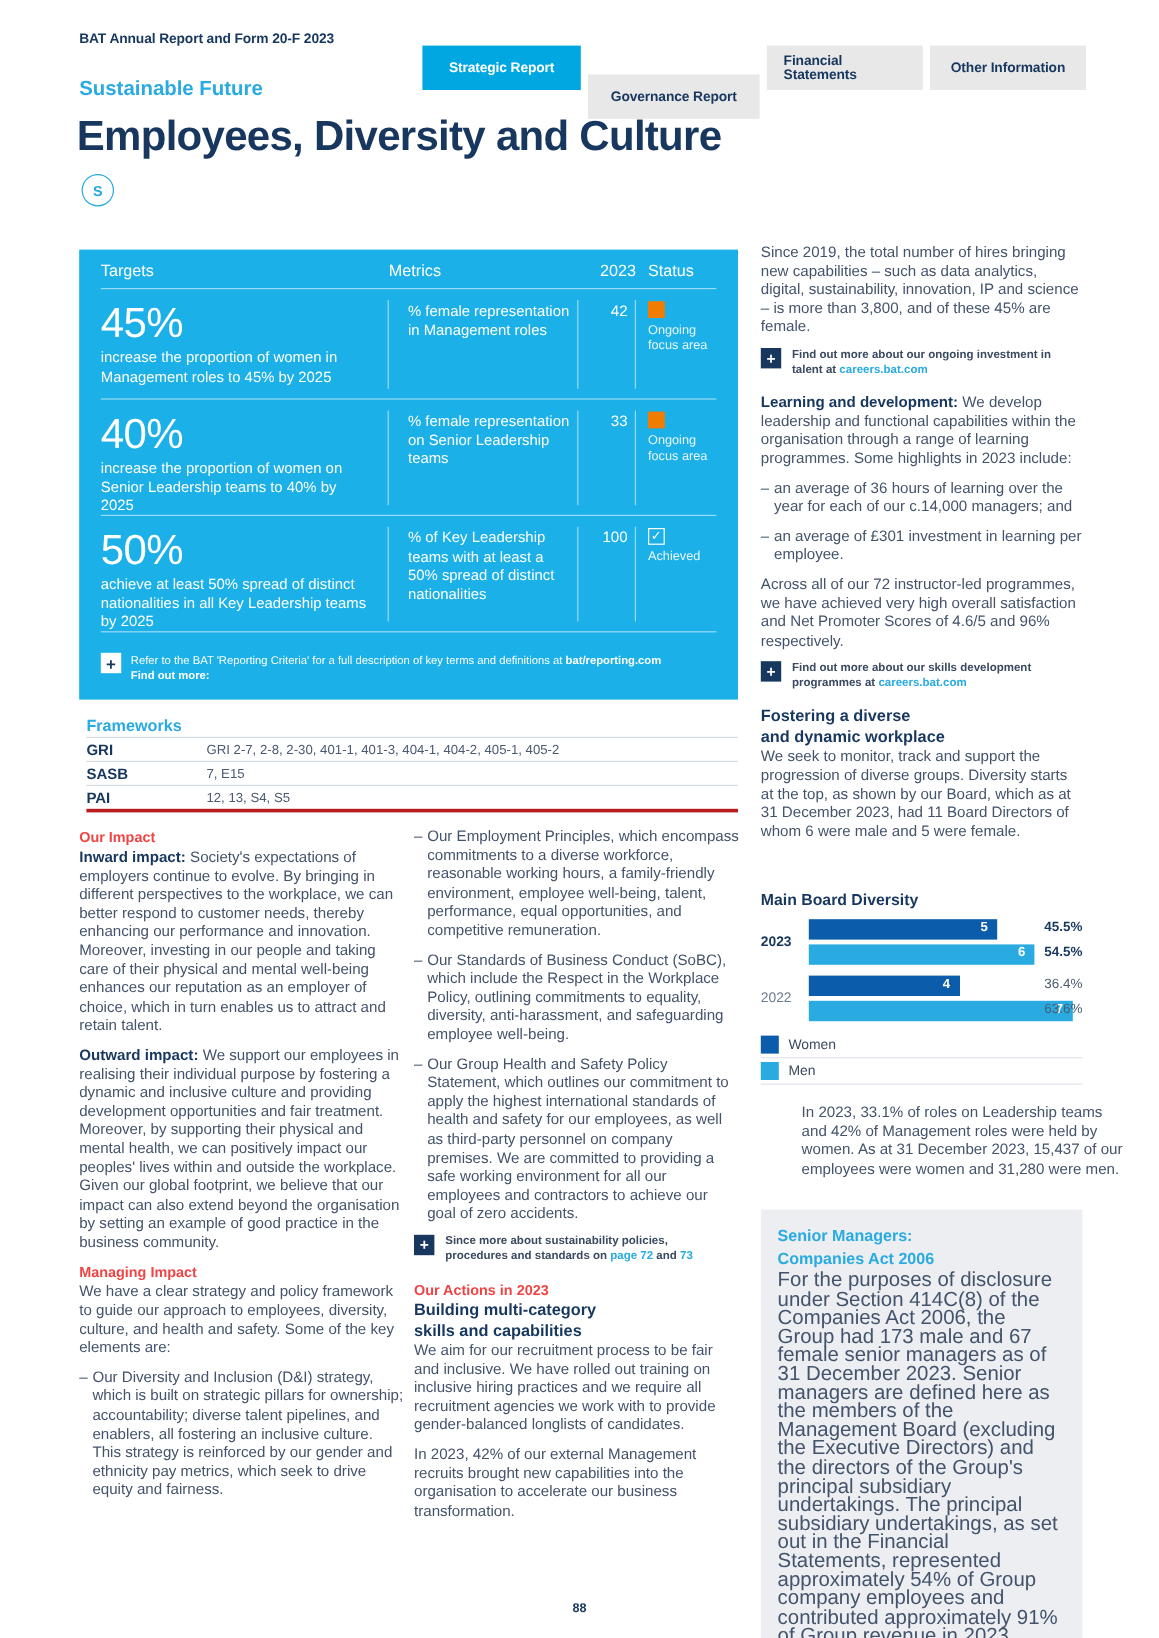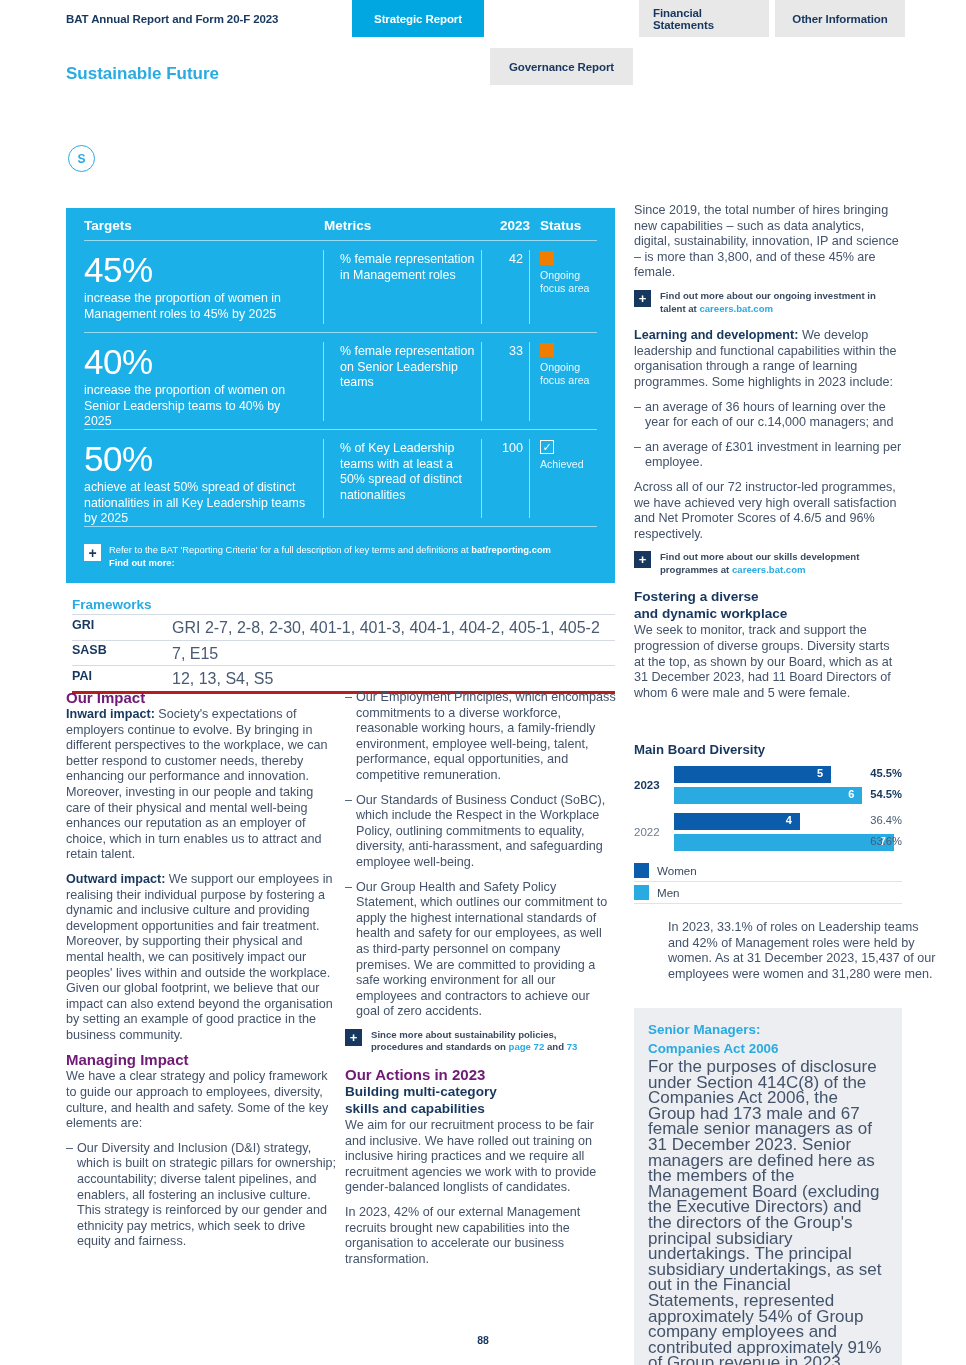--- a/index.html
+++ b/index.html
@@ -8,26 +8,26 @@
     width: 966px; height: 1365px;
     background: #ffffff;
     font-family: "Liberation Sans", sans-serif;
     color: #1f3864;
     position: relative;
     overflow: hidden;
   }
   .page { position:relative; width:966px; height:1365px; }
 
   
-  .topbar { position:absolute; left:0; top:0; width:966px; height:37px;padding-left:19px; }
+  .topbar { position:absolute; left:0; top:14px; width:966px; height:37px;padding-left:19px; }
   .brandline {
     position:absolute; left:66px; top:13px;
     font-size:11.5px; font-weight:bold; color:#17375e; letter-spacing:-0.1px;
   }
-  .tabs { position:absolute; left:352px; top:0px; display:flex; gap:6px; }
+  .tabs { position:absolute; left:352px; top:0px; display:flex; gap:6px;align-items:center; }
   .tab {
     height:37px; display:flex; align-items:center; justify-content:center;
     font-size:11.5px; font-weight:bold; background:#e8e8e8; color:#17375e;
     padding:0 14px; letter-spacing:-0.1px;
   }
   .tab.active { background:#00a7e1; color:#ffffff; }
   .tab.t1{width:132px;} .tab.t2{width:143px;margin-top:48px;} .tab.t3{width:130px;} .tab.t4{width:130px;}
 
   
   .eyebrow { position:absolute; left:66px; top:64px; font-size:17px; font-weight:bold; color:#29abe2; }
@@ -37,21 +37,21 @@
     border:1.6px solid #29abe2; border-radius:50%;
     display:flex; align-items:center; justify-content:center;
     font-size:12px; font-weight:bold; color:#29abe2;
   }
 
   
   .tgt-table {
     position:absolute; left:66px; top:208px; width:549px; height:375px;
     background:#1bb0e8; color:#ffffff;
   }
-  .tgt-head { display:flex; padding:10px 16px 7px 18px; font-size:13.5px; font-weight:bold;align-items:center; }
+  .tgt-head { display:flex; padding:10px 16px 7px 18px; font-size:13.5px; font-weight:normal;align-items:center; }
   .tgt-head .c1{width:240px;} .tgt-head .c2{width:158px;} .tgt-head .c3{width:48px;text-align:right;}
   .tgt-head .c4{width:66px;padding-left:10px;}
   .hrule { height:1px; background:rgba(255,255,255,.55); margin:0 18px; }
   .tgt-row { display:flex; padding:9px 16px 8px 18px; position:relative; }
   .tgt-row .c1 { width:240px; padding-right:12px; border-right:1px solid rgba(255,255,255,.55); }
   .tgt-row .c2 { width:158px; padding:2px 6px 0 16px; font-size:12.4px; line-height:15.5px; border-right:1px solid rgba(255,255,255,.55); }
   .tgt-row .c3 { width:48px; text-align:right; font-size:12.6px; padding-top:2px; padding-right:6px; border-right:1px solid rgba(255,255,255,.55); }
   .tgt-row .c4 { width:66px; padding-left:10px; padding-top:1px; }
   .bignum { font-size:35px; font-weight:300; line-height:40px; letter-spacing:-0.5px; }
   .tgt-desc { font-size:12.4px; line-height:15.5px; margin-top:1px; }
@@ -72,28 +72,28 @@
   }
   .findout-txt { font-size:9.4px; line-height:12.5px; }
   .findout-txt b { font-weight:bold; }
 
   
   .fw { position:absolute; left:72px; top:597px; width:543px; }
   .fw-title { font-size:13.5px; font-weight:bold; color:#29abe2; margin-bottom:2px; }
   .fw-row { display:flex; border-top:1px solid #d5dbe3; padding:2.5px 0 2.5px 0; }
   .fw-row:last-child { border-bottom:3px solid #b91c1c; }
   .fw-k { width:100px; font-size:12.5px; font-weight:bold; color:#17375e; }
-  .fw-v { font-size:16px; color:#4a5a72; padding-top:1.5px; }
+  .fw-v { font-size:11px; color:#4a5a72; padding-top:1.5px; }
 
   
   .col { position:absolute; font-size:12.6px; line-height:15.6px; color:#43536b; }
   .colA { left:66px; top:690px; width:270px; }
   .colB { left:345px; top:690px; width:272px; }
   .colC { left:634px; top:203px; width:268px; }
-  h3.sec { font-size:15px; font-weight:bold; color:#701a75; margin:0 0 1px 0; line-height:16px; }
+  h3.sec { font-size:12px; font-weight:bold; color:#ef4444; margin:0 0 1px 0; line-height:16px; }
   h3.secdk { font-size:13.6px; font-weight:bold; color:#17375e; margin:0 0 1px 0; line-height:16px; }
   .col p { margin:0 0 9px 0; }
   .col b { color:#17375e; font-weight:bold; }
   .dashitem { display:flex; margin:0 0 9px 0; }
   .dash { width:11px; flex:0 0 11px; }
   .dashtxt { flex:1; }
 
   .callout { display:flex; gap:9px; align-items:flex-start; margin:8px 0 13px 0; }
   .plusdark {
     width:17px; height:17px; background:#17375e; color:#ffffff; font-size:13px; font-weight:bold;
@@ -152,20 +152,21 @@
     <div class="brandline">BAT Annual Report and Form 20-F 2023</div>
     <div class="tabs">
       <div class="tab active t1">Strategic Report</div>
       <div class="tab t2">Governance Report</div>
       <div class="tab t3">Financial Statements</div>
       <div class="tab t4">Other Information</div>
     </div>
   </div>
 
   <div class="eyebrow">Sustainable Future</div>
+  <div class="h1">Employees, Diversity and Culture</div>
   <div class="sbadge">S</div>
 
   <div class="tgt-table">
     <div class="tgt-head">
       <div class="c1">Targets</div>
       <div class="c2">Metrics</div>
       <div class="c3">2023</div>
       <div class="c4">Status</div>
     </div>
     <div class="hrule"></div>

